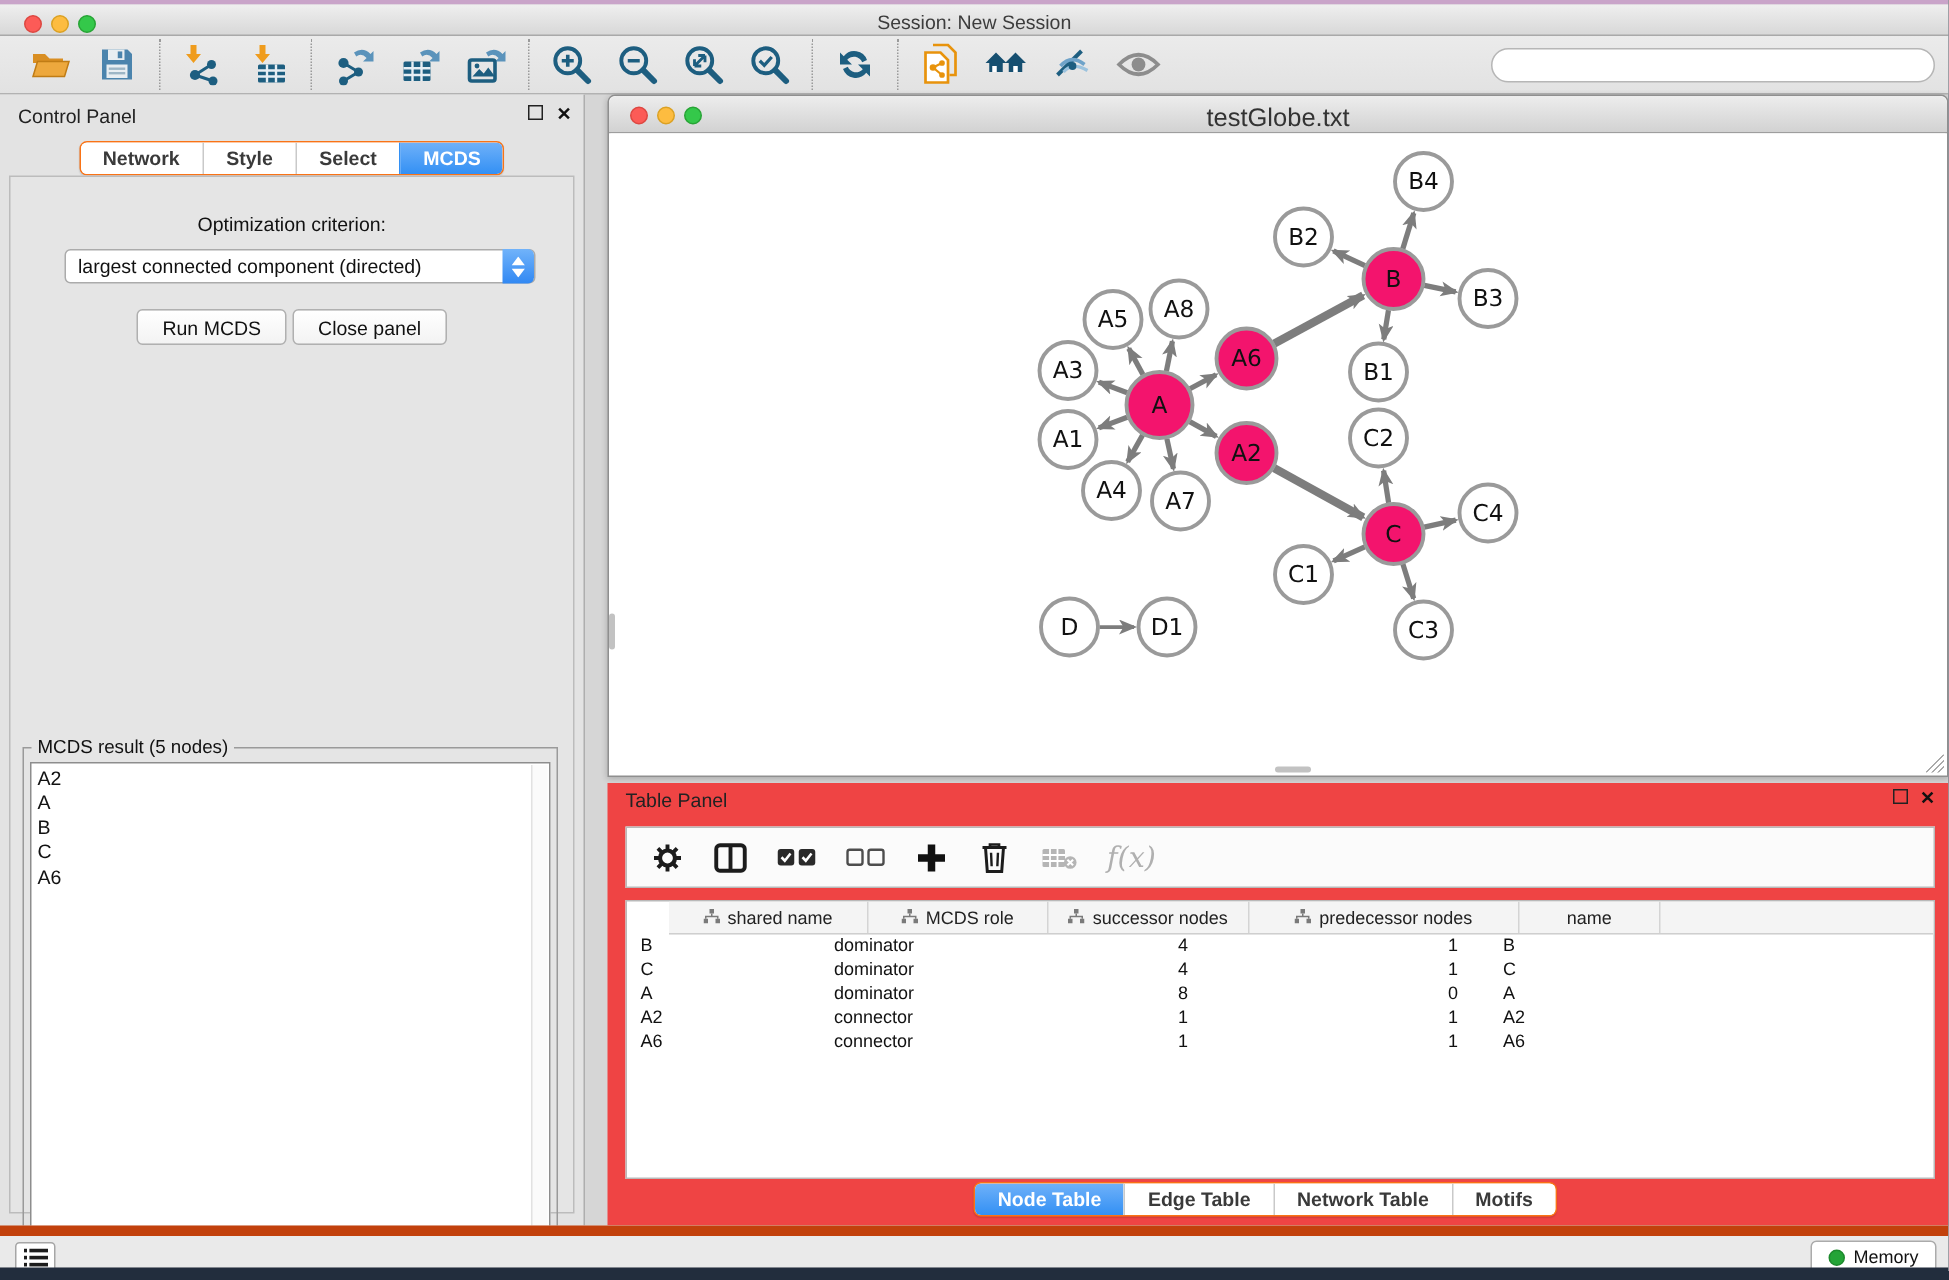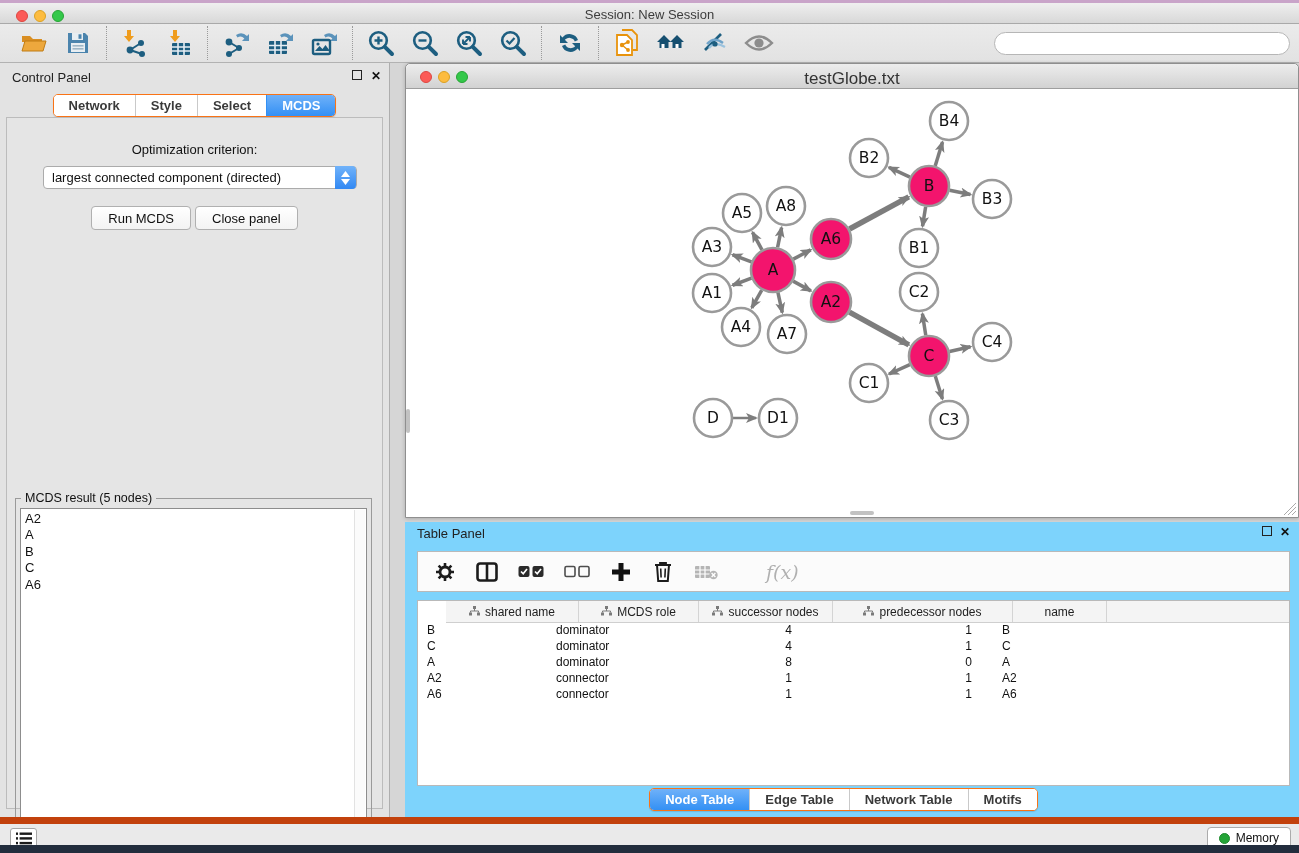--- a/index.html
+++ b/index.html
@@ -79,26 +79,26 @@
   #graph-svg { display:block; }
   #net-grip { position:absolute; right:2px; bottom:2px; width:12px; height:12px;
     background:
       linear-gradient(135deg, transparent 48%, #aaa 48%, #aaa 54%, transparent 54%) ,
       linear-gradient(135deg, transparent 64%, #aaa 64%, #aaa 70%, transparent 70%),
       linear-gradient(135deg, transparent 80%, #aaa 80%, #aaa 86%, transparent 86%); }
   #net-vscroll { position:absolute; left:0; top:345px; width:4px; height:24px; background:#c2c2c2; border-radius:2px; }
   #net-hscroll { position:absolute; left:443px; bottom:1px; width:24px; height:4px; background:#c2c2c2; border-radius:2px; }
 
   
-  #table-panel { position:absolute; left:405px; top:522px; width:894px; height:295px; background:#7dd3fc;text-decoration:underline; }
+  #table-panel { position:absolute; left:405px; top:522px; width:894px; height:295px; background:#ef4444;text-decoration:underline; }
   #tp-title { position:absolute; left:12px; top:4px; font-size:13px; color:#222; }
   #tp-toolbar { position:absolute; left:12px; right:9px; top:29px; height:41px;
     background:#fbfbfb; border:1px solid #b9b9b9; display:flex; align-items:center; gap:20px; padding-left:16px; }
   .tpt-btn { display:flex; align-items:center; justify-content:center; min-width:22px; height:26px; }
-  #fx-label { font-family:"DejaVu Serif", serif; font-style:italic; font-size:19px; color:#b0b0b0;margin-left:28px; }
+  #fx-label { font-family:"DejaVu Serif", serif; font-style:italic; font-size:19px; color:#b0b0b0; }
 
   #node-table { position:absolute; left:12px; right:9px; top:78px; height:186px;
     background:#fff; border:1px solid #b9b9b9; overflow:hidden; }
   #nt-header { display:flex; height:22px; background:#f4f4f4; border-bottom:1px solid #cfcfcf;
     font-size:12px; color:#222;margin-left:28px; }
   .nt-hcell { display:flex; align-items:center; justify-content:center; gap:5px;
     border-right:1px solid #d4d4d4; height:100%; }
   .nt-row { display:flex; height:16px; font-size:12px; color:#111; }
   .nt-cell { overflow:hidden; white-space:nowrap; }
   .w0 { width:133px; } .w1 { width:120px; } .w2 { width:134px; } .w3 { width:180px; } .w4 { width:94px; }

